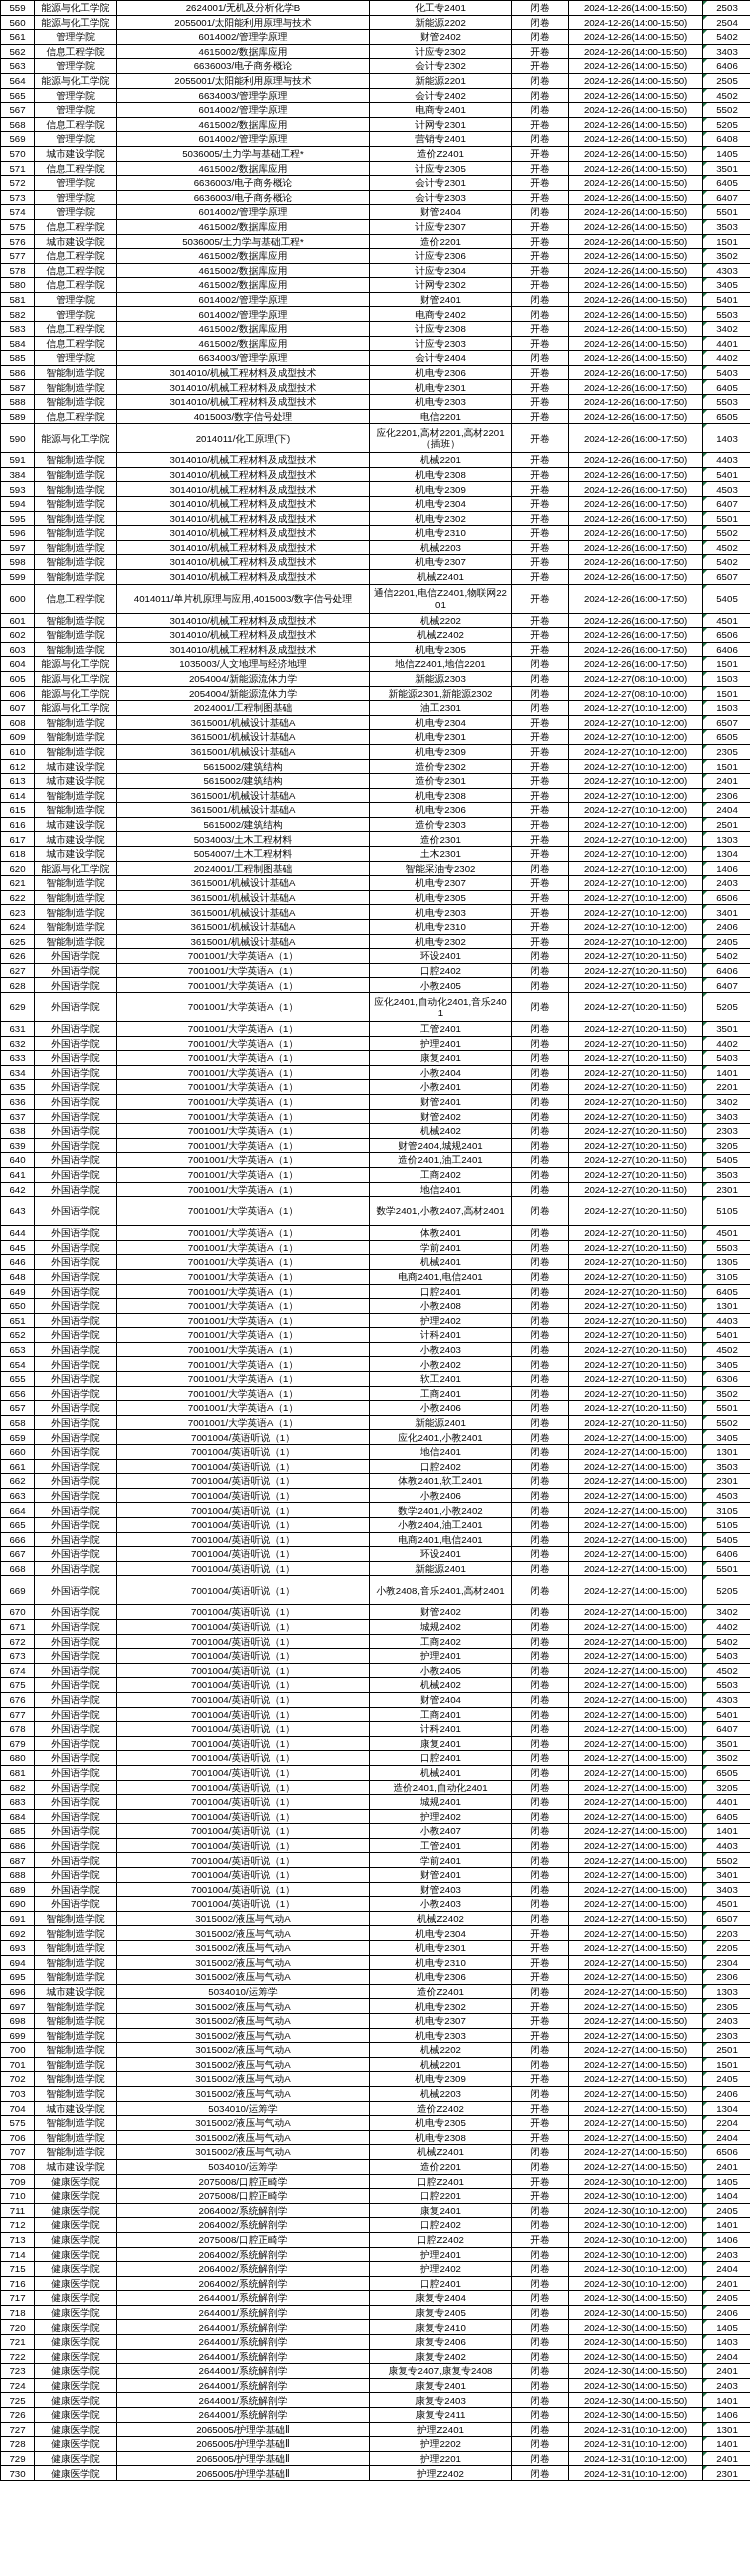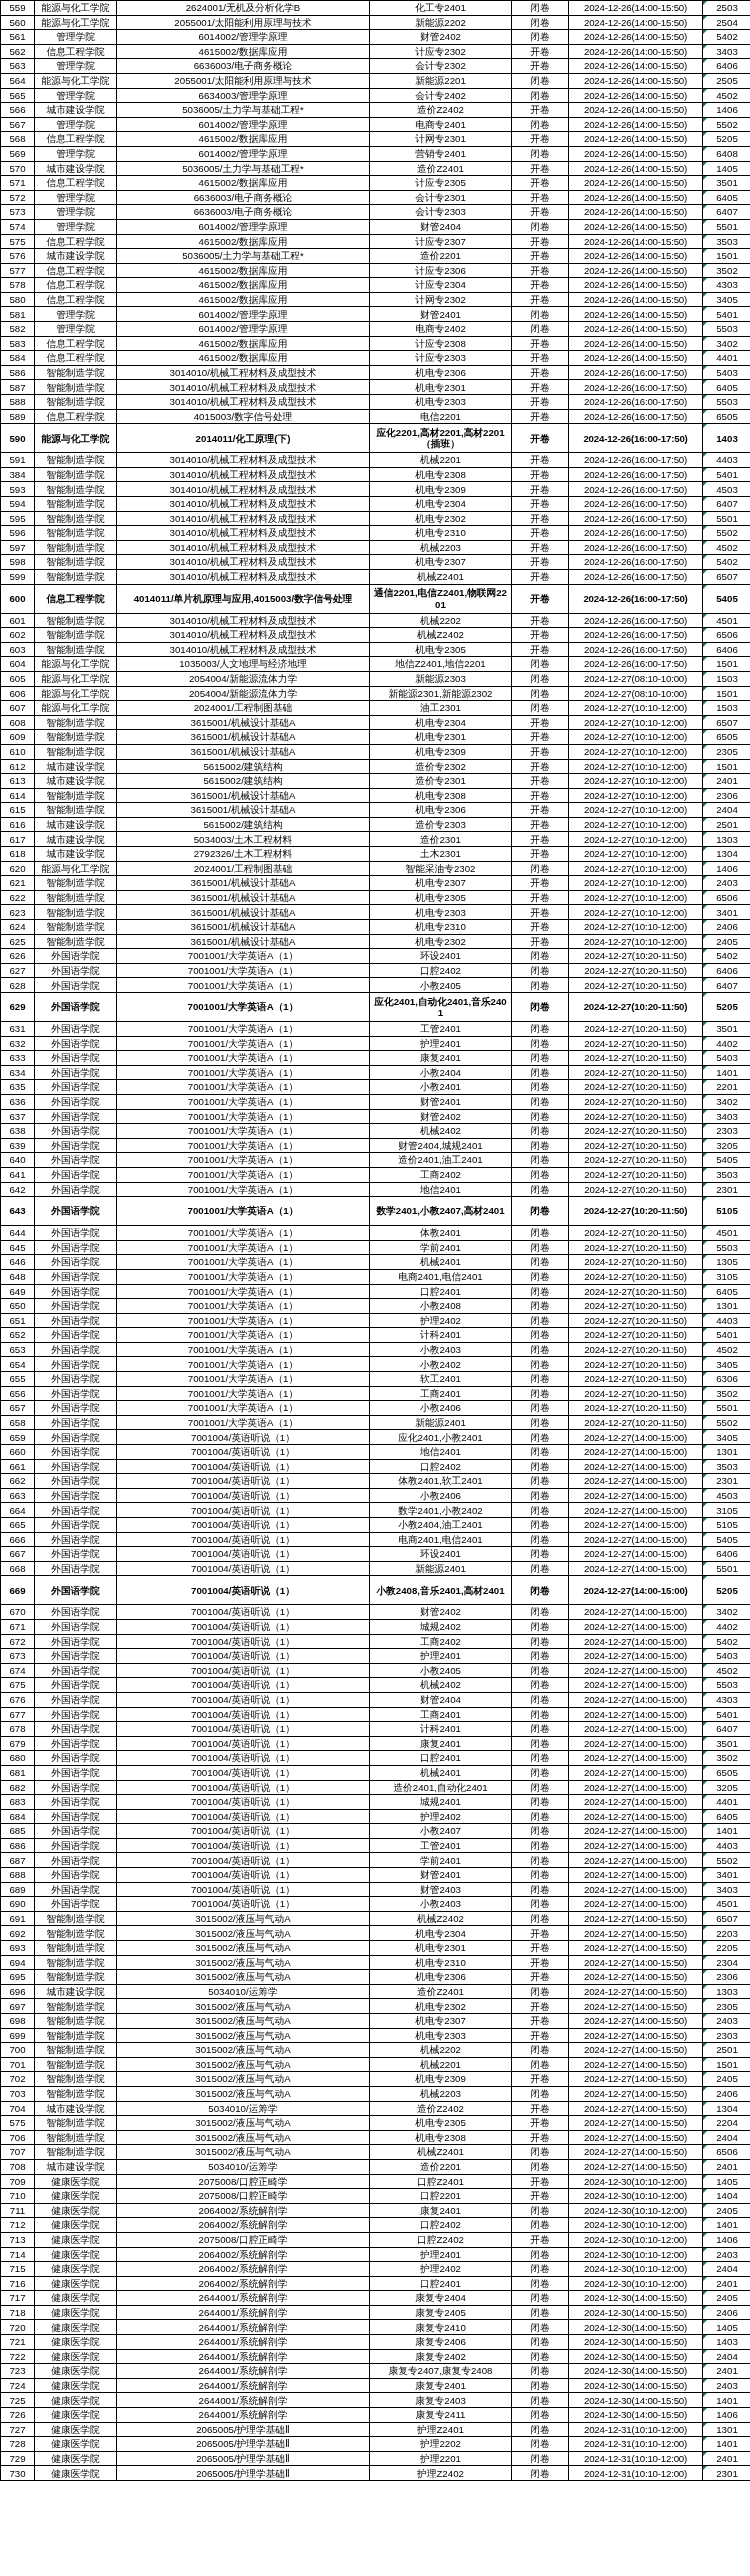--- a/index.html
+++ b/index.html
@@ -17,21 +17,21 @@
     color: #000000;
     text-align: center;
     vertical-align: middle;
     padding: 0 1.6px;
     overflow: hidden;
     position: relative;
     box-sizing: border-box;
     word-break: break-all;
   }
   table.sheet tr { height: 14.6px; }
-  table.sheet tr.tall { height: 29px; font-weight: bold; }
+  table.sheet tr.tall { height: 29px; }
   td.c-rowno   { }
   td.c-college { }
   td.c-course  { }
   td.c-classes { padding: 0 9.7px; }
   td.c-type    { }
   td.c-time    { letter-spacing: -0.2px; }
   td.c-room    { }
   .tri {
     position: absolute;
     top: 0; left: 0;
@@ -112,29 +112,20 @@
       <tr>
         <td class="c-rowno">565</td>
         <td class="c-college">管理学院</td>
         <td class="c-course">6634003/管理学原理</td>
         <td class="c-classes">会计专2402</td>
         <td class="c-type">闭卷</td>
         <td class="c-time">2024-12-26(14:00-15:50)</td>
         <td class="c-room">4502<span class="tri"></span></td>
       </tr>
       <tr>
-        <td class="c-rowno">566</td>
-        <td class="c-college">城市建设学院</td>
-        <td class="c-course">5036005/土力学与基础工程*</td>
-        <td class="c-classes">造价Z2402</td>
-        <td class="c-type">开卷</td>
-        <td class="c-time">2024-12-26(14:00-15:50)</td>
-        <td class="c-room">1406<span class="tri"></span></td>
-      </tr>
-      <tr>
         <td class="c-rowno">567</td>
         <td class="c-college">管理学院</td>
         <td class="c-course">6014002/管理学原理</td>
         <td class="c-classes">电商专2401</td>
         <td class="c-type">闭卷</td>
         <td class="c-time">2024-12-26(14:00-15:50)</td>
         <td class="c-room">5502<span class="tri"></span></td>
       </tr>
       <tr>
         <td class="c-rowno">568</td>
@@ -272,20 +263,29 @@
         <td class="c-room">3402<span class="tri"></span></td>
       </tr>
       <tr>
         <td class="c-rowno">584</td>
         <td class="c-college">信息工程学院</td>
         <td class="c-course">4615002/数据库应用</td>
         <td class="c-classes">计应专2303</td>
         <td class="c-type">开卷</td>
         <td class="c-time">2024-12-26(14:00-15:50)</td>
         <td class="c-room">4401<span class="tri"></span></td>
+      </tr>
+      <tr>
+        <td class="c-rowno">585</td>
+        <td class="c-college">管理学院</td>
+        <td class="c-course">6634003/管理学原理</td>
+        <td class="c-classes">会计专2404</td>
+        <td class="c-type">闭卷</td>
+        <td class="c-time">2024-12-26(14:00-15:50)</td>
+        <td class="c-room">4402<span class="tri"></span></td>
       </tr>
       <tr>
         <td class="c-rowno">586</td>
         <td class="c-college">智能制造学院</td>
         <td class="c-course">3014010/机械工程材料及成型技术</td>
         <td class="c-classes">机电专2306</td>
         <td class="c-type">开卷</td>
         <td class="c-time">2024-12-26(16:00-17:50)</td>
         <td class="c-room">5403<span class="tri"></span></td>
       </tr>
@@ -555,21 +555,21 @@
         <td class="c-college">城市建设学院</td>
         <td class="c-course">5034003/土木工程材料</td>
         <td class="c-classes">造价2301</td>
         <td class="c-type">开卷</td>
         <td class="c-time">2024-12-27(10:10-12:00)</td>
         <td class="c-room">1303<span class="tri"></span></td>
       </tr>
       <tr>
         <td class="c-rowno">618</td>
         <td class="c-college">城市建设学院</td>
-        <td class="c-course">2792326/土木工程材料</td>
+        <td class="c-course">5054007/土木工程材料</td>
         <td class="c-classes">土木2301</td>
         <td class="c-type">开卷</td>
         <td class="c-time">2024-12-27(10:10-12:00)</td>
         <td class="c-room">1304<span class="tri"></span></td>
       </tr>
       <tr>
         <td class="c-rowno">620</td>
         <td class="c-college">能源与化工学院</td>
         <td class="c-course">2024001/工程制图基础</td>
         <td class="c-classes">智能采油专2302</td>

